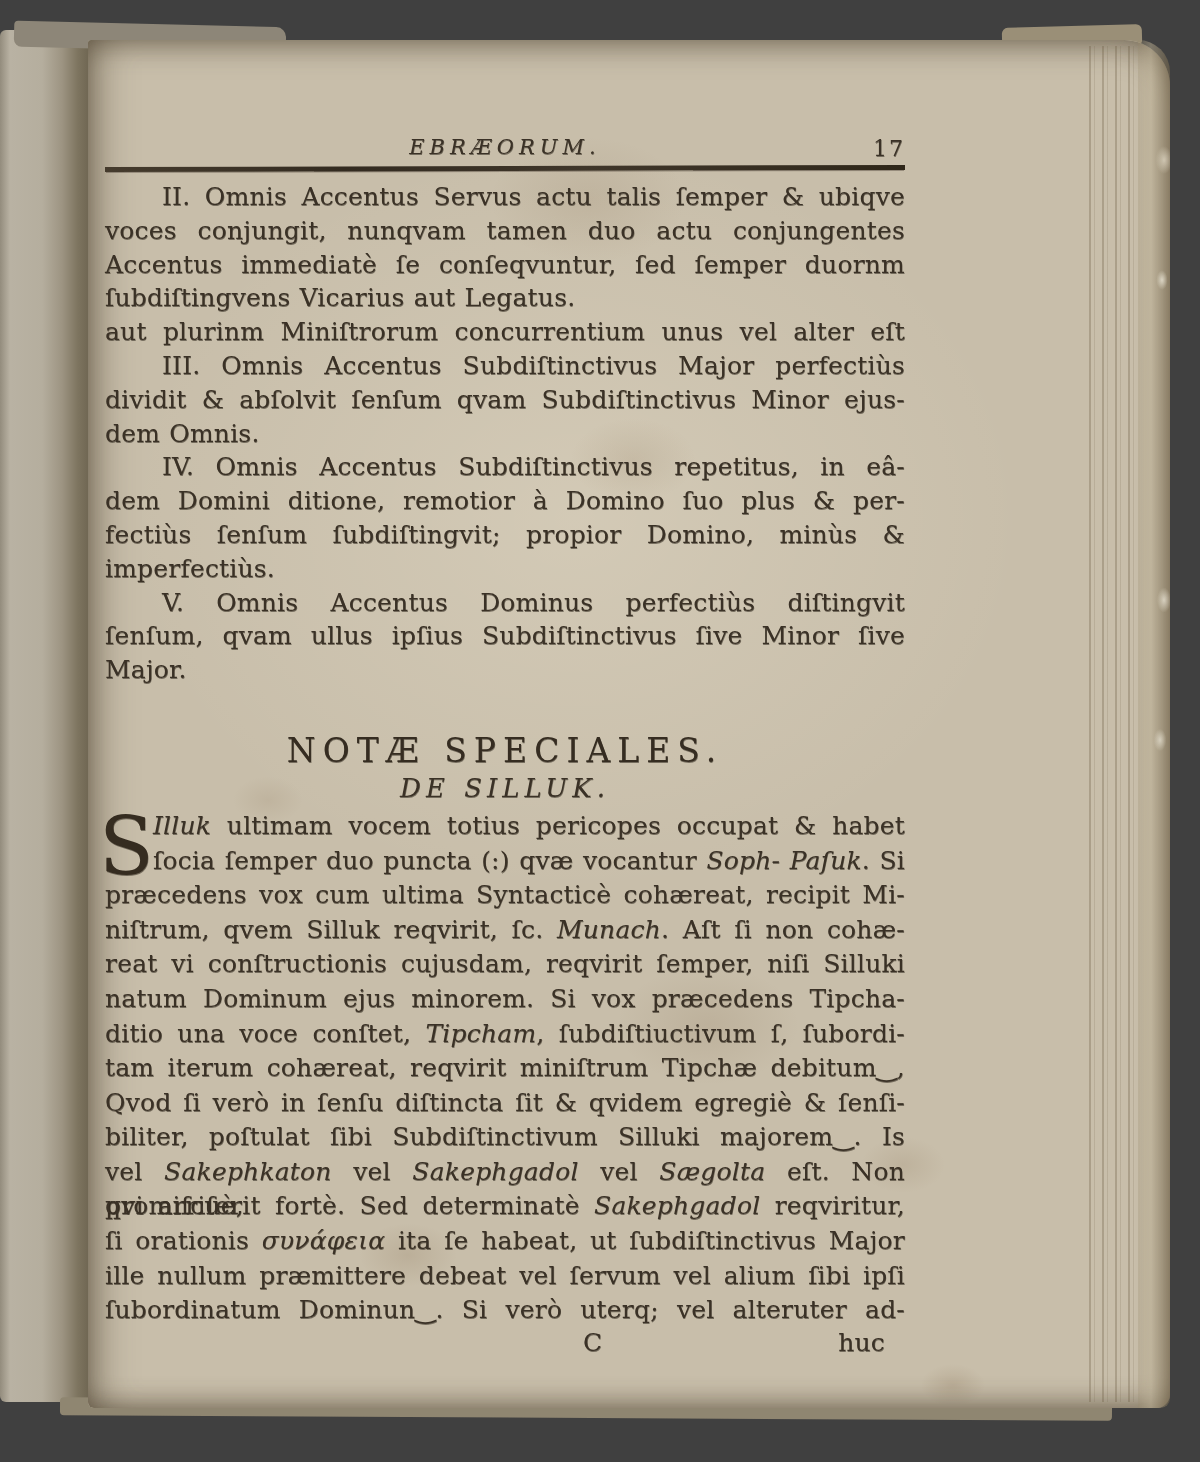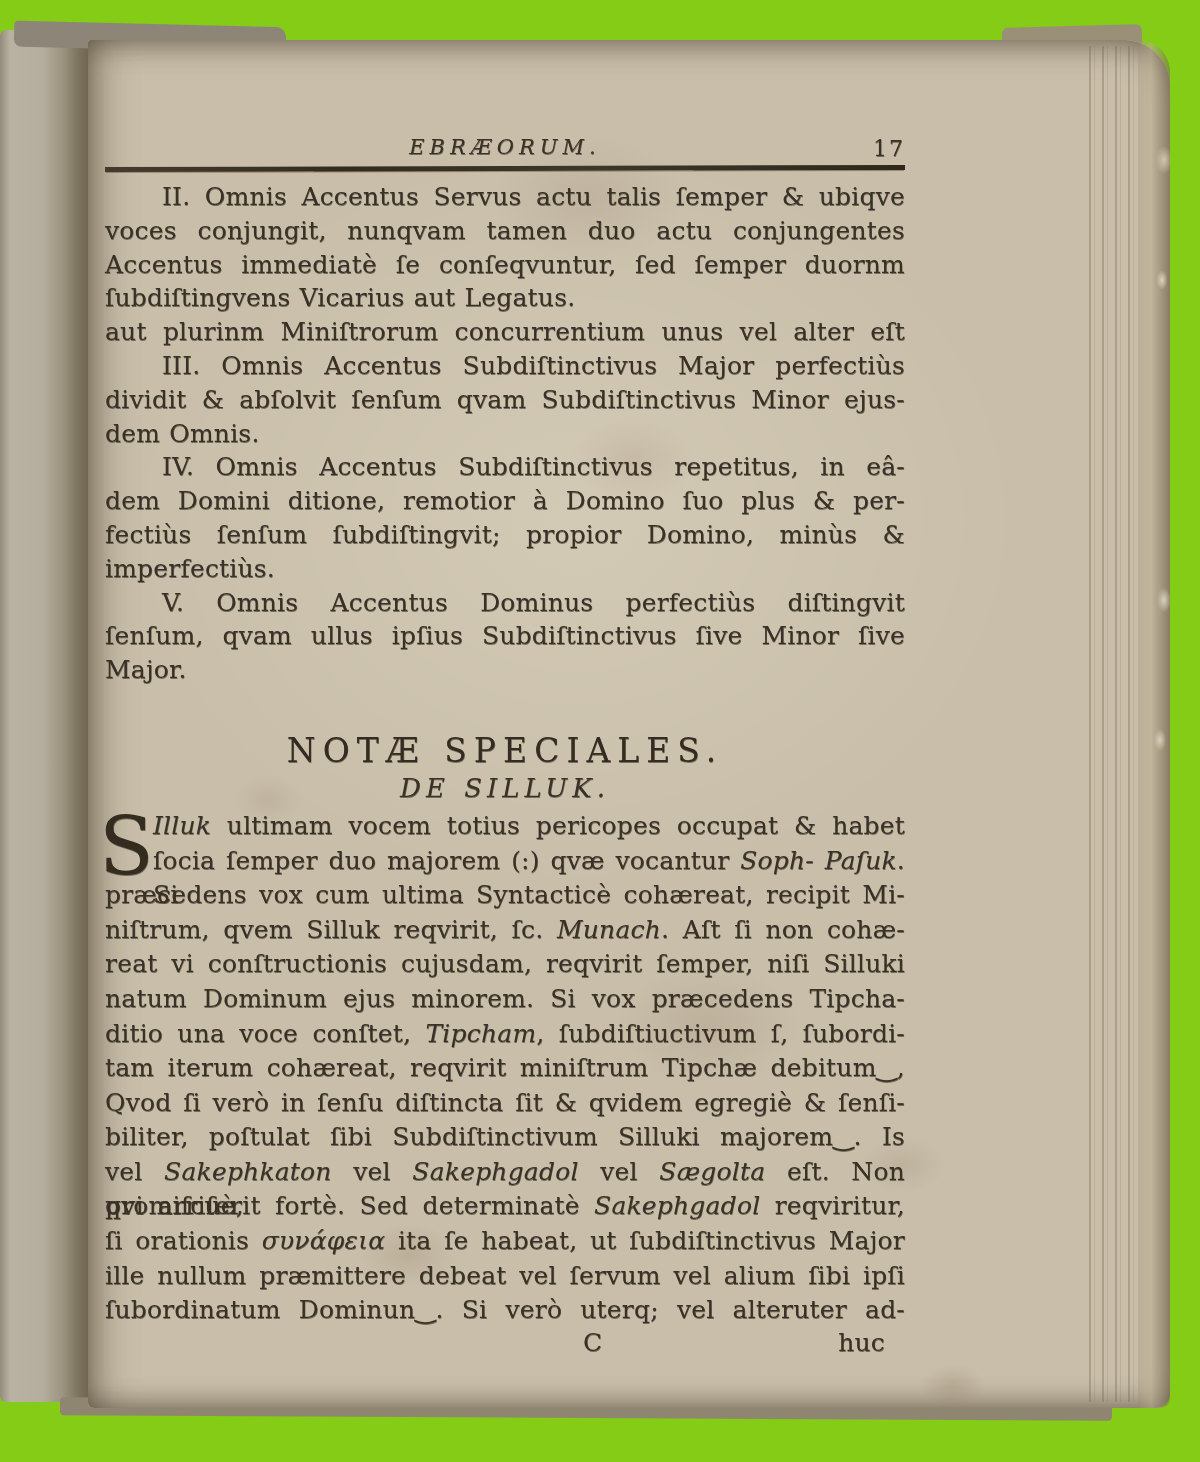--- a/index.html
+++ b/index.html
@@ -1,16 +1,16 @@
 <!DOCTYPE html>
 <html><head>
 <meta charset="utf-8">
 <style>
   html,body{margin:0;padding:0;background:#0b0a08;}
-  .stage{position:relative;width:1200px;height:1462px;overflow:hidden;background:#84cc16;
+  .stage{position:relative;width:1200px;height:1462px;overflow:hidden;background:#404040;
          font-family:"DejaVu Serif","DejaVu Sans","Liberation Serif",serif;}
   
   .under-left{position:absolute;left:0;top:30px;width:96px;height:1372px;z-index:1;
     background:linear-gradient(90deg,#938c7d 0px,#b9b2a3 10px,#b5ae9e 42px,#9d9482 62px,#7d745f 78px,#665d4a 96px);
     border-radius:6px 0 0 6px;}
   .torn-top-left{position:absolute;left:14px;top:24px;width:272px;height:26px;z-index:1;
     background:#8d8678;transform:rotate(1.4deg);border-radius:4px 10px 2px 8px;}
   .torn-top-right{position:absolute;left:1002px;top:26px;width:140px;height:22px;z-index:1;
     background:#9a8f77;transform:rotate(-1.6deg);border-radius:6px;}
   .bottom-edge{position:absolute;left:60px;top:1400px;width:1052px;height:18px;z-index:1;
@@ -107,21 +107,21 @@
           <div class="para">
             <div class="ln ind"><span>V. Omnis Accentus Dominus perfectiùs diſtingvit</span></div>
             <div class="ln"><span>ſenſum, qvam ullus ipſius Subdiſtinctivus ſive Minor ſive</span></div>
             <div class="ln nj"><span>Major.</span></div>
           </div>
           <div class="heading">NOTÆ SPECIALES.</div>
           <div class="subheading">DE SILLUK.</div>
           <div class="para body">
             <span class="dropcap">S</span>
             <div class="ln dc"><span class="it">Illuk</span><span> ultimam vocem totius pericopes occupat &amp; habet</span></div>
-            <div class="ln dc"><span>ſocia ſemper duo majorem (:) qvæ vocantur </span><span class="it">Soph- Paſuk</span><span>. Si</span></div>
+            <div class="ln dc"><span>ſocia ſemper duo puncta (:) qvæ vocantur </span><span class="it">Soph- Paſuk</span><span>. Si</span></div>
             <div class="ln"><span>præcedens vox cum ultima Syntacticè cohæreat, recipit Mi-</span></div>
             <div class="ln"><span>niſtrum, qvem Silluk reqvirit, ſc. </span><span class="it">Munach</span><span>. Aſt ſi non cohæ-</span></div>
             <div class="ln"><span>reat vi conſtructionis cujusdam, reqvirit ſemper, niſi Silluki</span></div>
             <div class="ln"><span>natum Dominum ejus minorem. Si vox præcedens Tipcha-</span></div>
             <div class="ln"><span>ditio una voce conſtet, </span><span class="it">Tipcham</span><span>, ſubdiſtiuctivum ſ, ſubordi-</span></div>
             <div class="ln"><span>tam iterum cohæreat, reqvirit miniſtrum Tipchæ debitum‿,</span></div>
             <div class="ln"><span>Qvod ſi verò in ſenſu diſtincta ſit &amp; qvidem egregiè &amp; ſenſi-</span></div>
             <div class="ln"><span>biliter, poſtulat ſibi Subdiſtinctivum Silluki majorem‿. Is</span></div>
             <div class="ln"><span>vel </span><span class="it">Sakephkaton</span><span> vel </span><span class="it">Sakephgadol</span><span> vel </span><span class="it">Sægolta</span><span> eſt. Non promiſcuè,</span></div>
             <div class="ln"><span>qvi arriſerit fortè. Sed determinatè </span><span class="it">Sakephgadol</span><span> reqviritur,</span></div>

